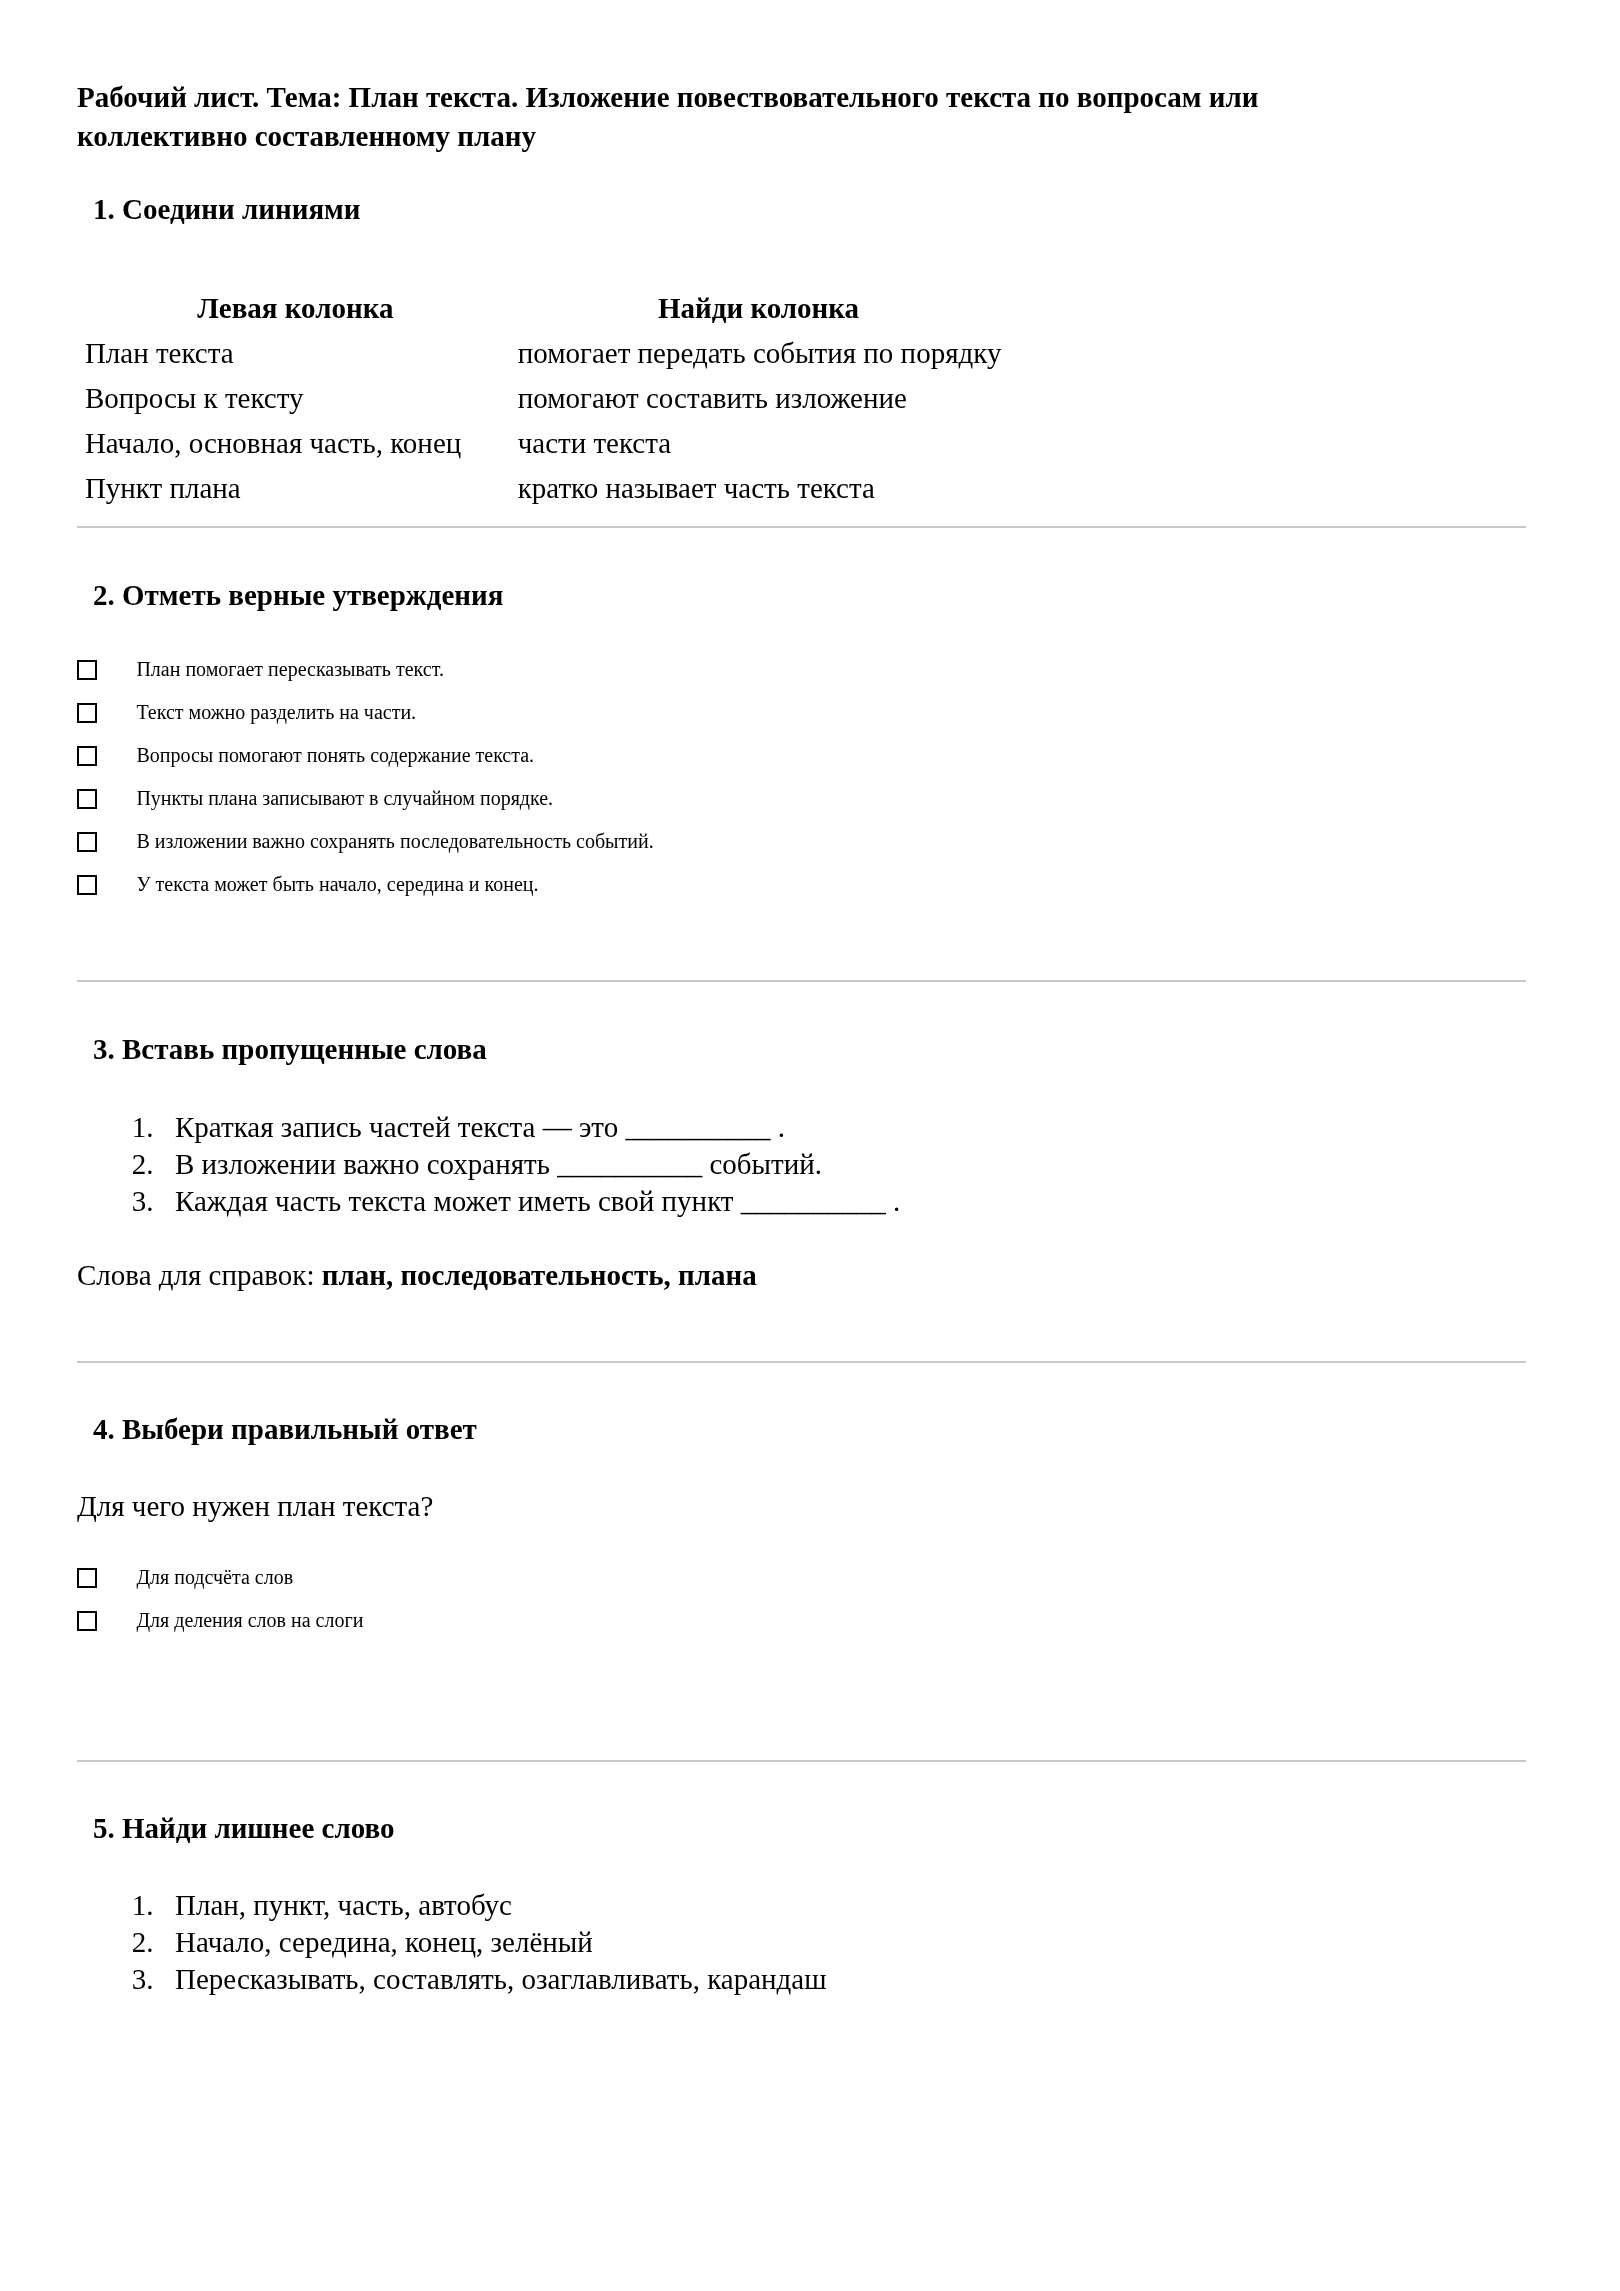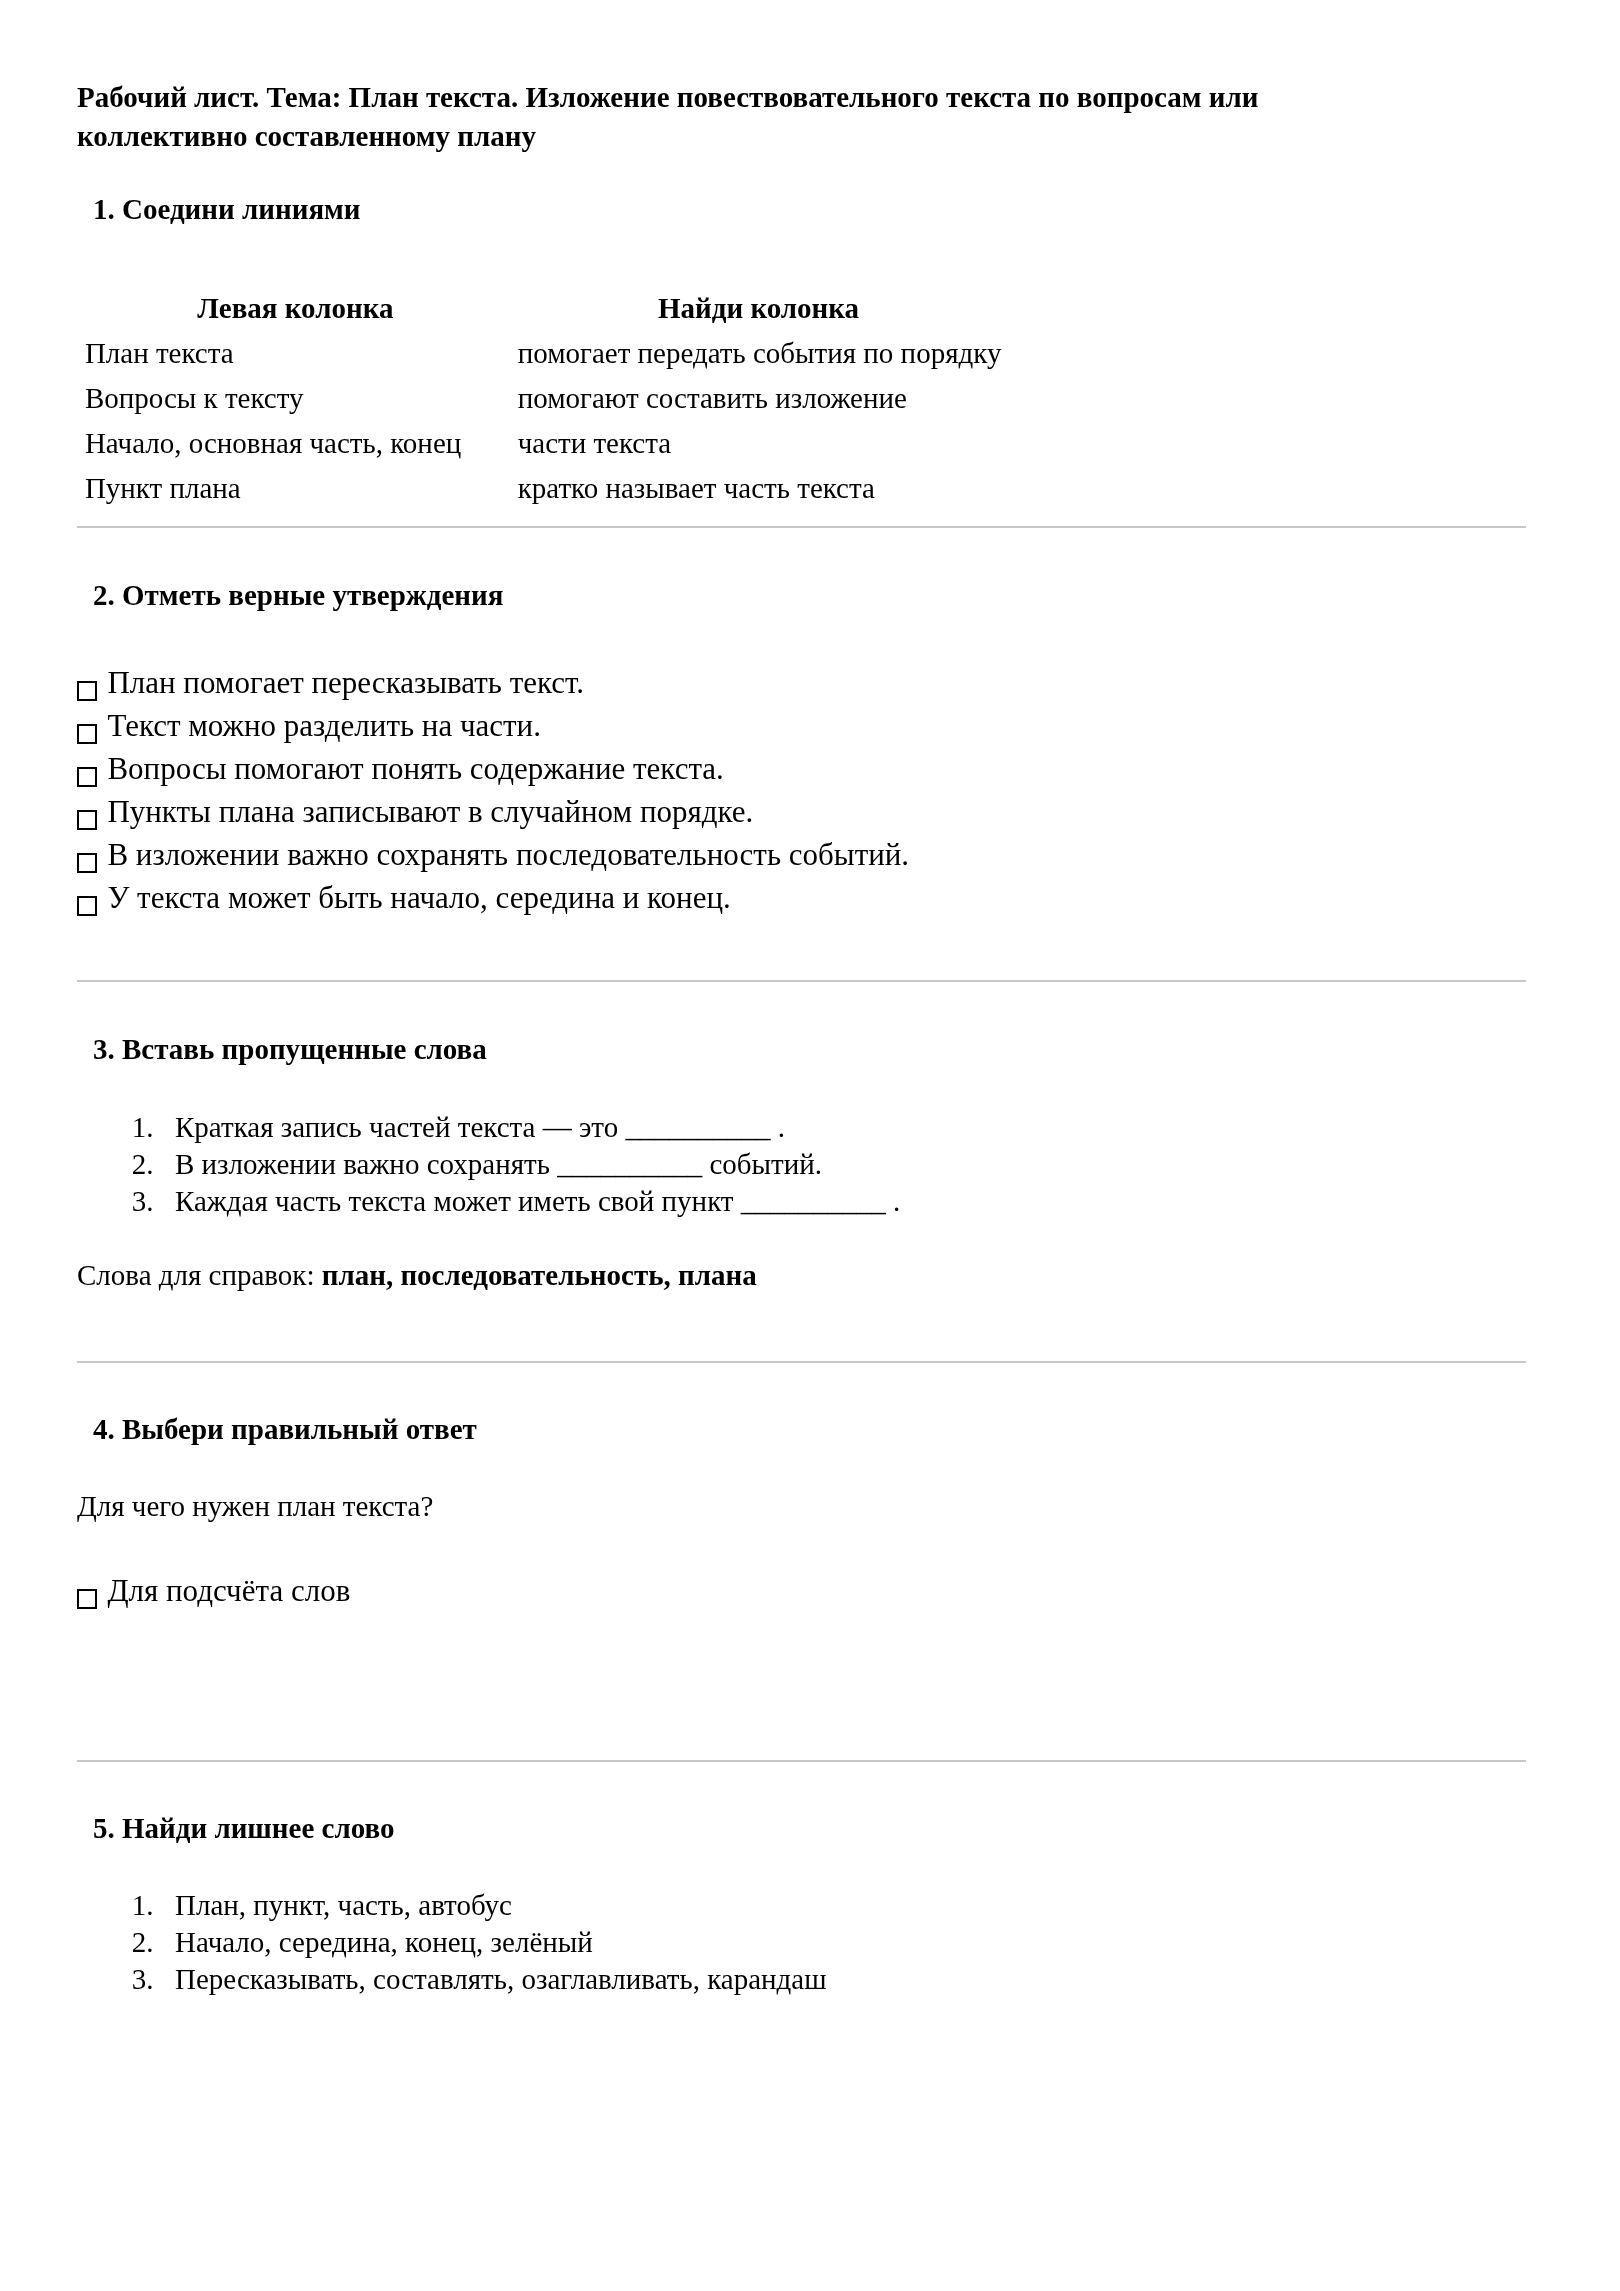--- a/index.html
+++ b/index.html
@@ -80,24 +80,25 @@
     
     .checklist {
       position: absolute;
       left: 0;
       margin: 0;
       padding: 0;
       list-style: none;
     }
     .checklist li {
       display: flex;
-      align-items: flex-end;
+      align-items: flex-start;
       height: 43px;
-      font-size: 31px;
-      white-space: nowrap;
+      font-size: 20px;
+      white-space: nowrap;
+      gap: 29px;
     }
     .checkbox {
       display: inline-block;
       width: 19.6px;
       height: 19.6px;
       border: 2px solid #000;
       box-sizing: border-box;
       margin-right: 10.8px;
       margin-top: 2px;
       flex: 0 0 auto;
@@ -236,20 +237,24 @@
 
   <h2 class="section-heading" style="top:1412px;">4. Выбери правильный ответ</h2>
 
   <div class="text abs" style="top:1489px;">Для чего нужен план текста?</div>
 
   <ul class="checklist" style="top:1566px;">
     <li>
       <span class="checkbox"></span>
       <span>Для подсчёта слов</span>
     </li>
+    <li>
+      <span class="checkbox"></span>
+      <span>Для деления слов на слоги</span>
+    </li>
   </ul>
 
   <hr class="divider" style="top:1760px;">
 
   <h2 class="section-heading" style="top:1811px;">5. Найди лишнее слово</h2>
 
   <ol class="numbered" style="top:1887px;">
     <li>
       <span class="num">1.</span>
       <span>План, пункт, часть, автобус</span>

